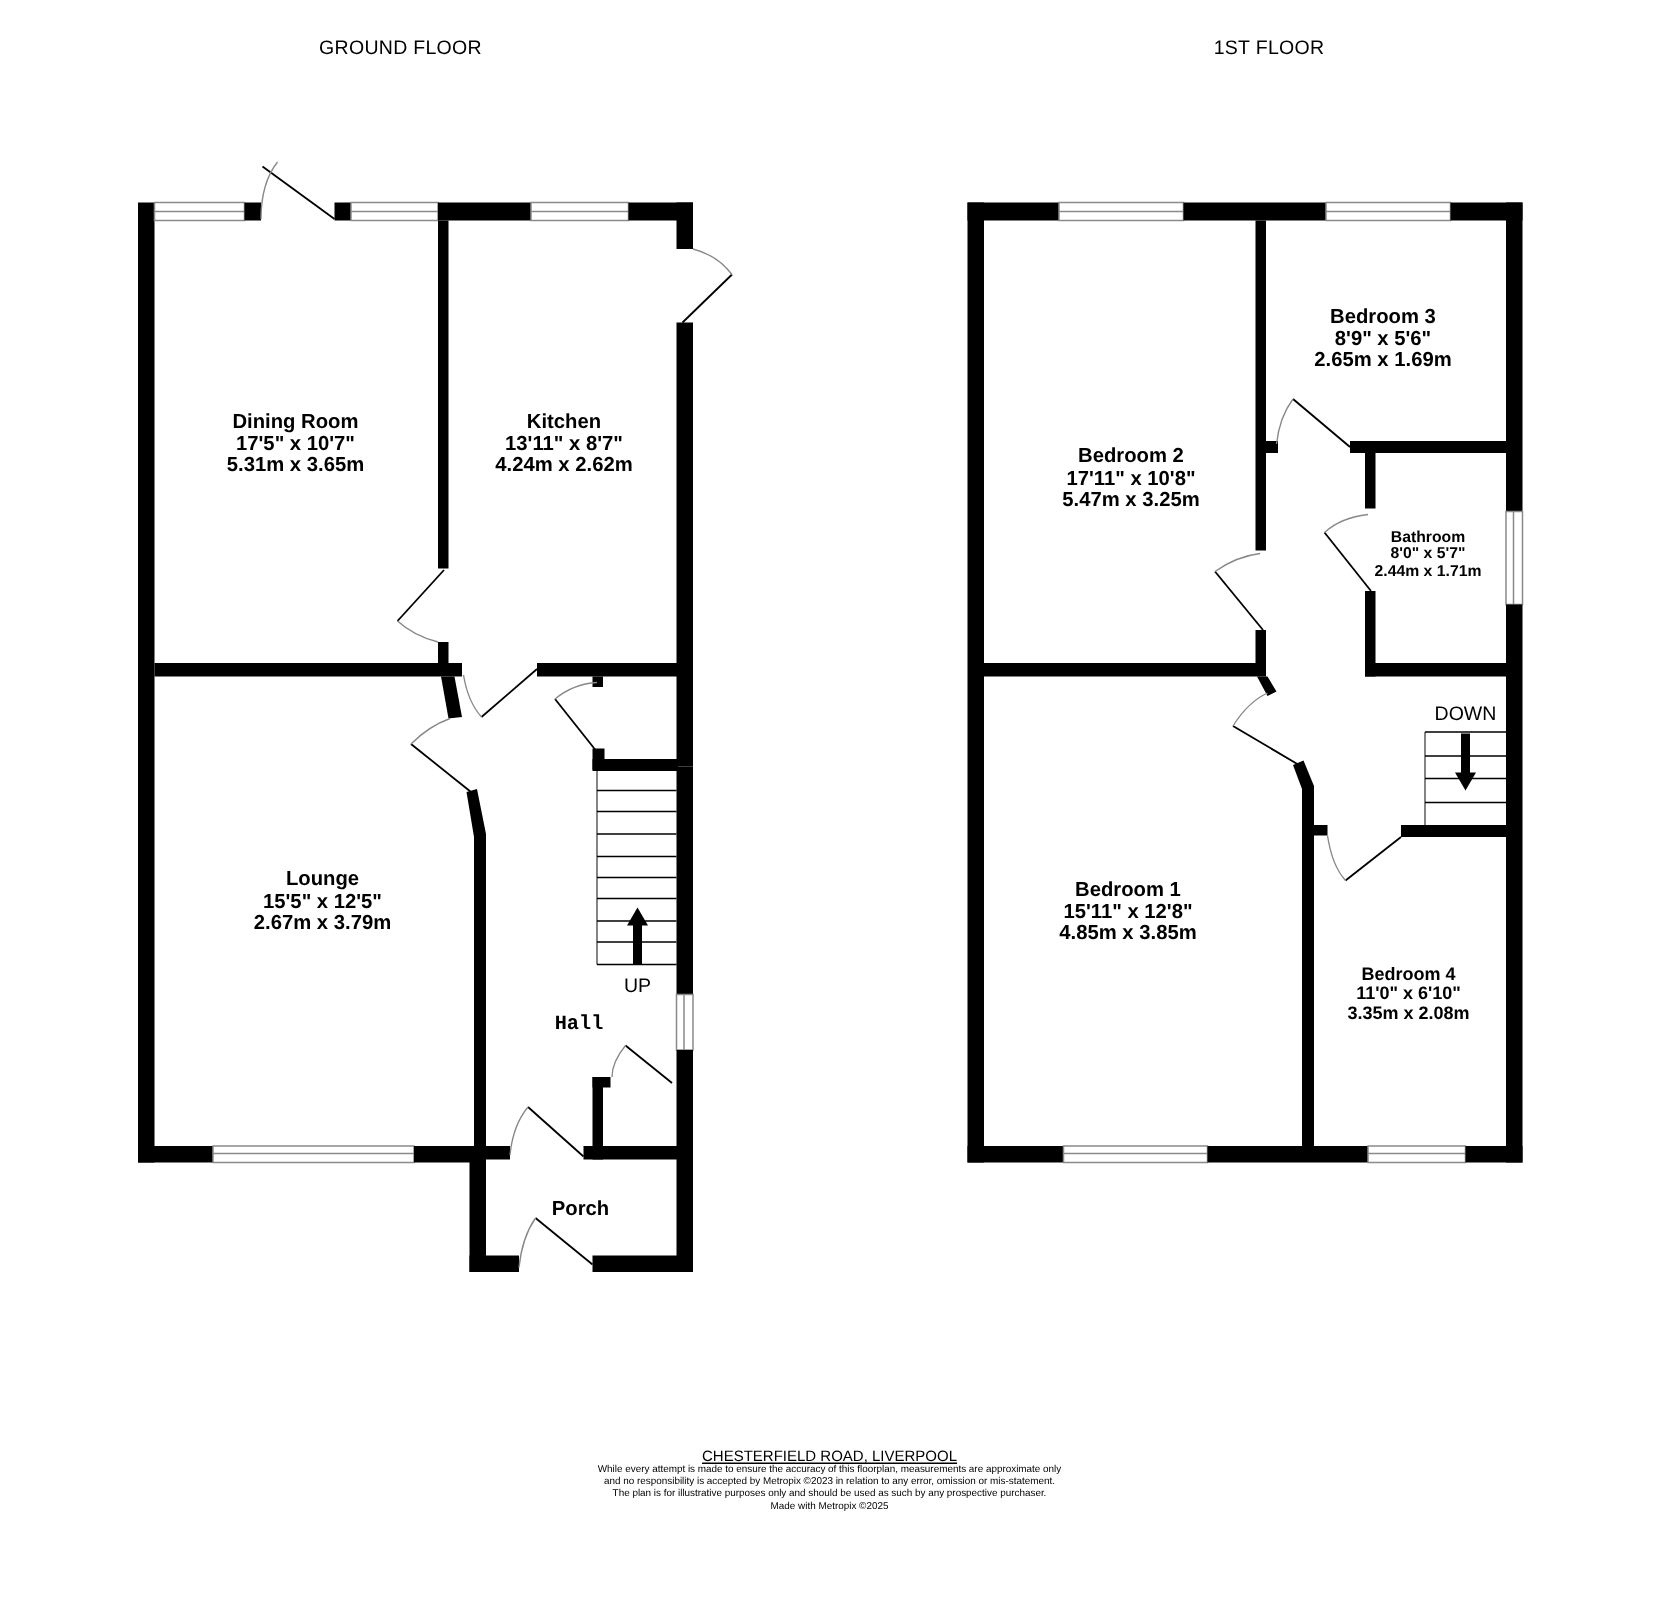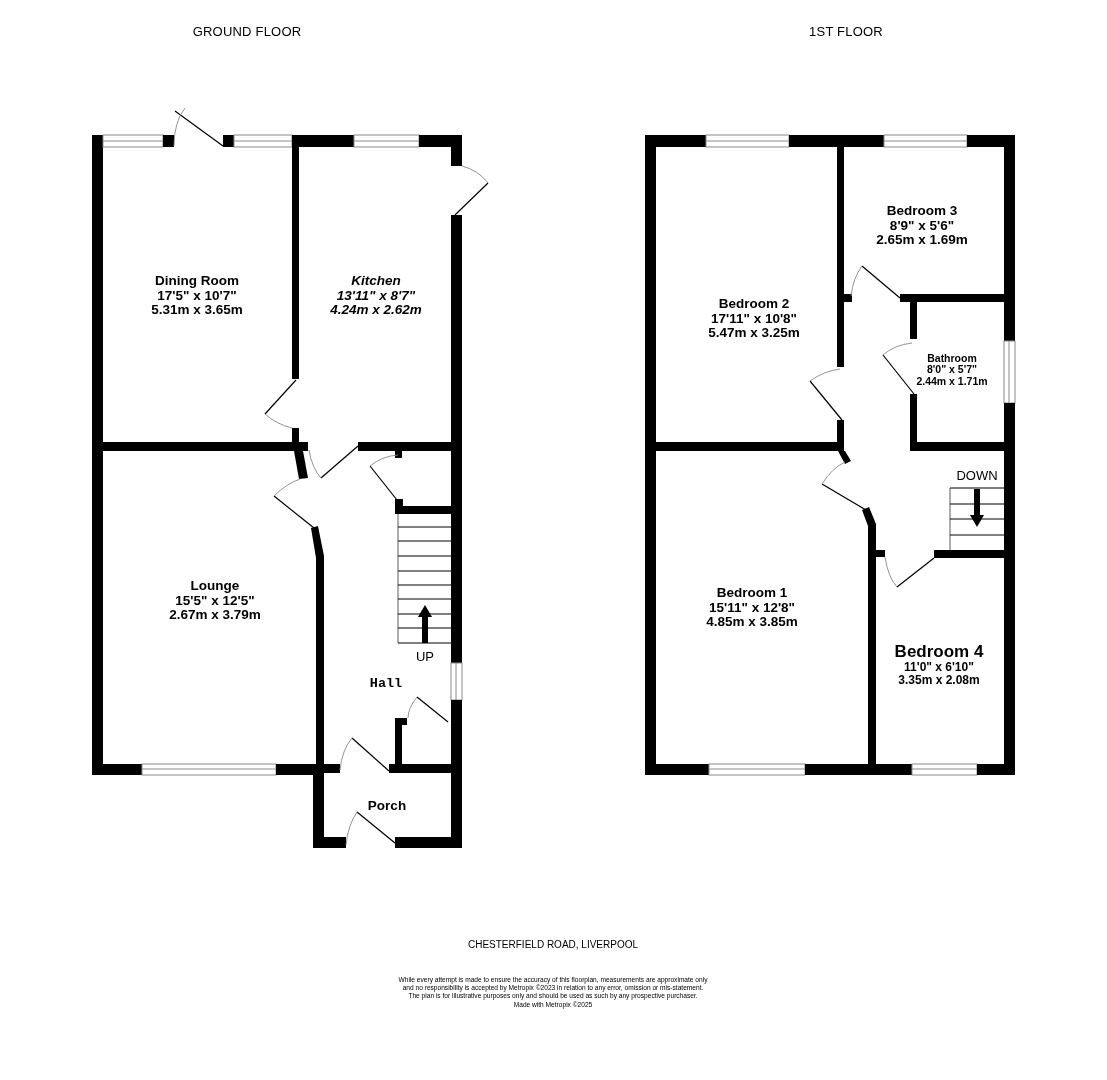--- a/index.html
+++ b/index.html
@@ -11,28 +11,28 @@
   .win-line { stroke: #8a8a8a; stroke-width: 1; }
   .door-leaf { stroke: #000; stroke-width: 1.2; fill: none; }
   .door-arc { stroke: #888; stroke-width: 0.9; fill: none; }
   .stair-tread { stroke: #000; stroke-width: 1; }
   .stair-edge { stroke: #777; stroke-width: 1.2; }
   .room-label { position: absolute; transform: translateX(-50%); text-align: center; font-weight: bold; font-family: "Liberation Sans", sans-serif; line-height: 1.08; white-space: nowrap; }
   .room-label .name { font-size: 13.5px; display: block; }
   .room-label .dim { font-size: 13.5px; display: block; }
   .room-label.small .name, .room-label.small .dim { font-size: 10.5px; }
   .stair-text { position: absolute; font-size: 13px; transform: translateX(-50%); font-family: "Liberation Sans", sans-serif; }
-  .address { position: absolute; top: 939px; left: 553px; transform: translateX(-50%); font-size: 10px; white-space: nowrap; font-family: "Liberation Sans", sans-serif; }
+  .address { position: absolute; top: 966px; left: 553px; transform: translateX(-50%); font-size: 10px; white-space: nowrap; font-family: "Liberation Sans", sans-serif; text-decoration: underline; }
   .disclaimer { position: absolute; top: 976px; left: 553px; transform: translateX(-50%); font-size: 6.6px; line-height: 1.25; text-align: center; white-space: nowrap; font-family: "Liberation Sans", sans-serif; }
   .disclaimer span { display: block; }
 </style>
 </head>
 <body>
 
-<div class="floor-title" style="left:247px;">GROUND FLOOR</div>
+<div class="floor-title" style="left:267px;">GROUND FLOOR</div>
 <div class="floor-title" style="left:806px;margin-left:40px;">1ST FLOOR</div>
 
 <svg id="plan" width="1107" height="1080" viewBox="0 0 1107 1080">
 
   <g>
 
     <rect class="wall" x="92" y="135" width="11" height="640"></rect>
 
     <rect class="win-frame" x="103" y="135" width="60" height="12"></rect>
     <line class="win-line" x1="103" y1="141" x2="163" y2="141"></line>
@@ -182,21 +182,21 @@
       </g>
     </g>
   </g>
 </svg>
 
 <div class="room-label" style="left:197px; top:274px;">
   <span class="name">Dining Room</span>
   <span class="dim">17'5"  x 10'7"</span>
   <span class="dim">5.31m  x 3.65m</span>
 </div>
-<div class="room-label" style="left:376px; top:274px;font-style:italic;">
+<div class="room-label" style="left:376px; top:274px;">
   <span class="name">Kitchen</span>
   <span class="dim">13'11"  x 8'7"</span>
   <span class="dim">4.24m  x 2.62m</span>
 </div>
 <div class="room-label" style="left:215px; top:579px;">
   <span class="name">Lounge</span>
   <span class="dim">15'5"  x 12'5"</span>
   <span class="dim">2.67m  x 3.79m</span>
 </div>
 <div class="room-label" style="left:386px; top:677px;font-family:Liberation Mono, monospace;">
@@ -221,21 +221,21 @@
   <span class="name">Bathroom</span>
   <span class="dim">8'0"  x 5'7"</span>
   <span class="dim">2.44m  x 1.71m</span>
 </div>
 <div class="room-label" style="left:752px; top:586px;">
   <span class="name">Bedroom 1</span>
   <span class="dim">15'11"  x 12'8"</span>
   <span class="dim">4.85m  x 3.85m</span>
 </div>
 <div class="room-label small" style="left:939px; top:643px;">
-  <span class="name" style="font-size:17px">Bedroom 4</span>
+  <span class="name" style="font-size:12px">Bedroom 4</span>
   <span class="dim" style="font-size:12px">11'0"  x 6'10"</span>
   <span class="dim" style="font-size:12px">3.35m  x 2.08m</span>
 </div>
 <div class="stair-text" style="left:977px; top:468px;">DOWN</div>
 
 <div class="address">CHESTERFIELD ROAD, LIVERPOOL</div>
 <div class="disclaimer">
   <span>While every attempt is made to ensure the accuracy of this floorplan, measurements are approximate only</span>
   <span>and no responsibility is accepted by Metropix ©2023 in relation to any error, omission or mis-statement.</span>
   <span>The plan is for illustrative purposes only and should be used as such by any prospective purchaser.</span>

